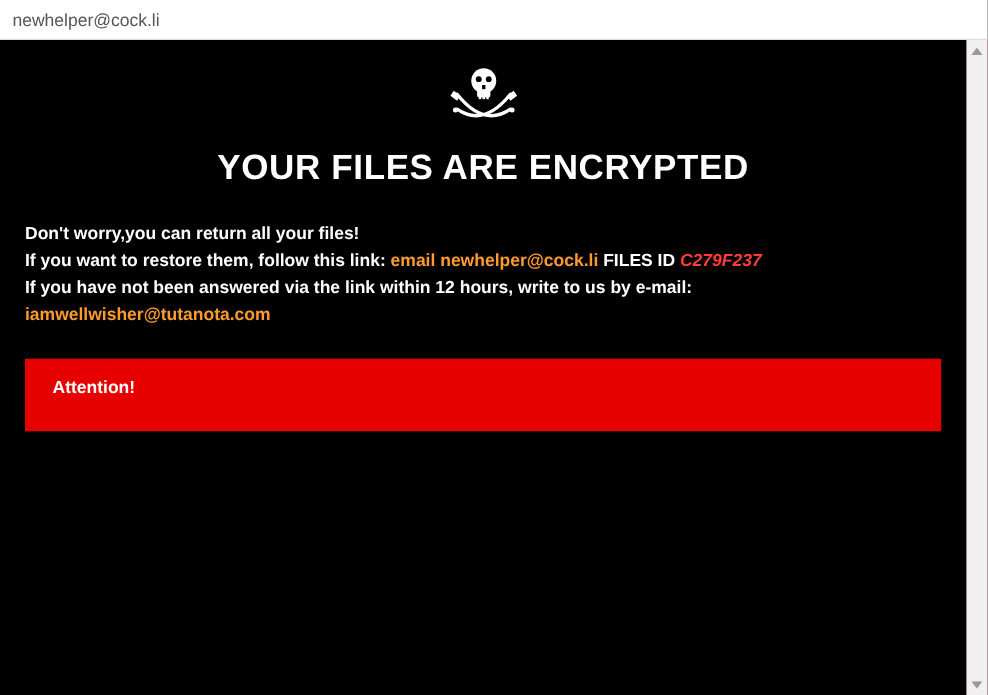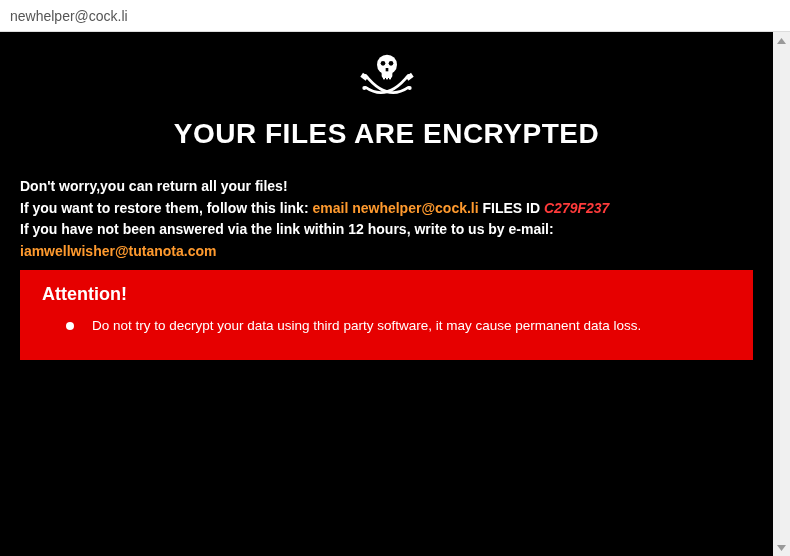--- a/index.html
+++ b/index.html
@@ -61,33 +61,33 @@
     .heading {
       text-align: center;
       font-size: 28px;
       font-weight: bold;
       letter-spacing: 0.5px;
       margin-bottom: 26px;
     }
     .intro {
       font-size: 14px;
       line-height: 1.55;
-      margin-bottom: 7px;
+      margin-bottom: 24px;
     }
     .intro .bold { font-weight: bold; }
     .orange { color: #ff9a2e; font-weight: bold; }
     .red-text { color: #ff3b3b; font-weight: bold; font-style: italic; }
     .attention-box {
       background: #e60000;
       padding: 14px 22px 18px 22px;
       color: #fff;
     }
     .attention-title {
       font-weight: bold;
-      font-size: 18px;
+      font-size: 14px;
       margin-bottom: 10px;
     }
     .attention-list {
       list-style: none;
       padding-left: 30px;
       font-size: 13.5px;
       line-height: 1.7;
     }
     .attention-list li {
       position: relative;
@@ -148,21 +148,20 @@
           <span>If you want to restore them, follow this link: </span><span class="orange">email newhelper@cock.li</span><span>  FILES ID </span><span class="red-text">C279F237</span>
         </div>
         <div class="bold">
           <span>If you have not been answered via the link within 12 hours, write to us by e-mail: </span><span class="orange">iamwellwisher@tutanota.com</span>
         </div>
       </div>
 
       <div class="attention-box">
         <div class="attention-title">Attention!</div>
         <ul class="attention-list">
-          <li>Do not try to decrypt your data using third party software, it may cause permanent data loss.</li>
         </ul>
       </div>
 
     </div>
     <div class="scrollbar">
       <div class="scroll-arrow">
         <svg width="9" height="6" viewBox="0 0 9 6">
             <path d="M4.5 0 L9 6 L0 6 Z" fill="#999"></path>
           </svg>
       </div>

